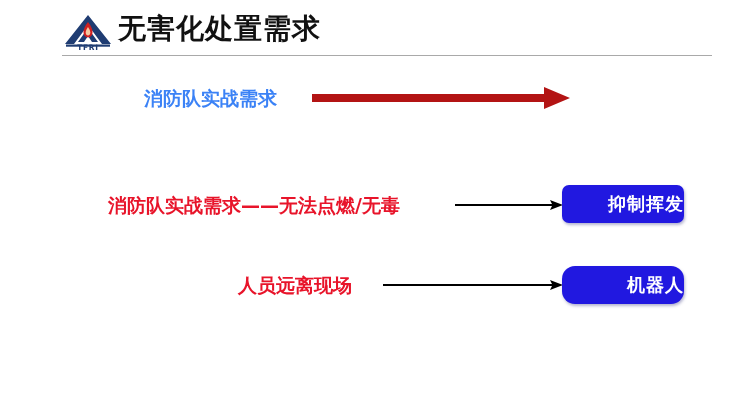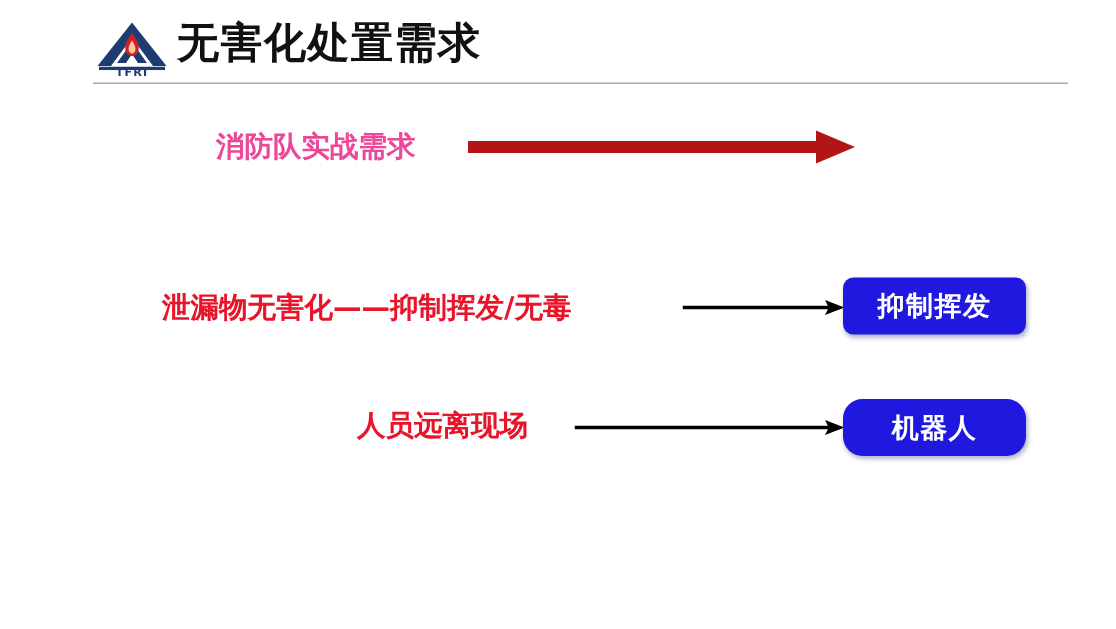--- a/index.html
+++ b/index.html
@@ -59,21 +59,21 @@
     height: 40px;
   }
   .flow-label {
     position: absolute;
     top: 0;
     line-height: 40px;
     font-size: 19px;
     font-weight: bold;
     white-space: nowrap;
   }
-  .label-black { color: #ec4899; }
+  .label-black { color: #3b82f6; }
   .label-red   { color: #E8142A; }
 
   
   #row-primary { left: 0; top: 78px; width: 744px; }
   #label-fire-demand { left: 144px; }
   #arrow-red-wrap {
     position: absolute;
     left: 312px;
     top: 8px;
     width: 258px;
@@ -87,41 +87,41 @@
   #arrow-black-1-wrap {
     position: absolute;
     left: 455px;
     top: 10px;
     width: 108px;
     height: 20px;
   }
 
   
   #row-personnel { left: 0; top: 265px; width: 744px; }
-  #label-personnel { left: 238px; font-family: Liberation Serif, serif; }
+  #label-personnel { left: 238px; }
   #arrow-black-2-wrap {
     position: absolute;
     left: 383px;
     top: 10px;
     width: 180px;
     height: 20px;
   }
 
   
   .result-box {
     position: absolute;
     left: 562px;
     width: 122px;
     height: 38px;
     background: #2118E0;
     border-radius: 7px;
     box-shadow: 1px 2px 3px rgba(90, 90, 150, 0.45);
     display: flex;
     align-items: center;
-    justify-content: center;
+    justify-content: flex-end;
   }
   .result-box-label {
     color: #ffffff;
     font-size: 18px;
     font-weight: bold;
     letter-spacing: 1px;
     white-space: nowrap;
   }
   #box-suppress { top: 185px; }
   #box-robot    { top: 266px; border-radius: 13px; }
@@ -159,21 +159,21 @@
   <div id="arrow-red-wrap">
     <svg width="258" height="24" viewBox="0 0 258 24" xmlns="http://www.w3.org/2000/svg">
       <path d="M0 8 L232 8 L232 1 L258 12 L232 23 L232 16 L0 16 Z" fill="#B31414"></path>
     </svg>
   </div>
 
 </div>
 
 <div class="flow-row" id="row-harmless">
 
-  <div class="flow-label label-red" id="label-harmless">泄漏物无害化——抑制挥发/无毒</div>
+  <div class="flow-label label-red" id="label-harmless">消防队实战需求——无法点燃/无毒</div>
 
   <div id="arrow-black-1-wrap">
     <svg width="108" height="20" viewBox="0 0 108 20" xmlns="http://www.w3.org/2000/svg">
       <line x1="0" y1="10" x2="100" y2="10" stroke="#000000" stroke-width="2.2"></line>
       <path d="M108 10 L95 5 L97.5 10 L95 15 Z" fill="#000000"></path>
     </svg>
   </div>
 </div>
 
 <div class="flow-row" id="row-personnel">

